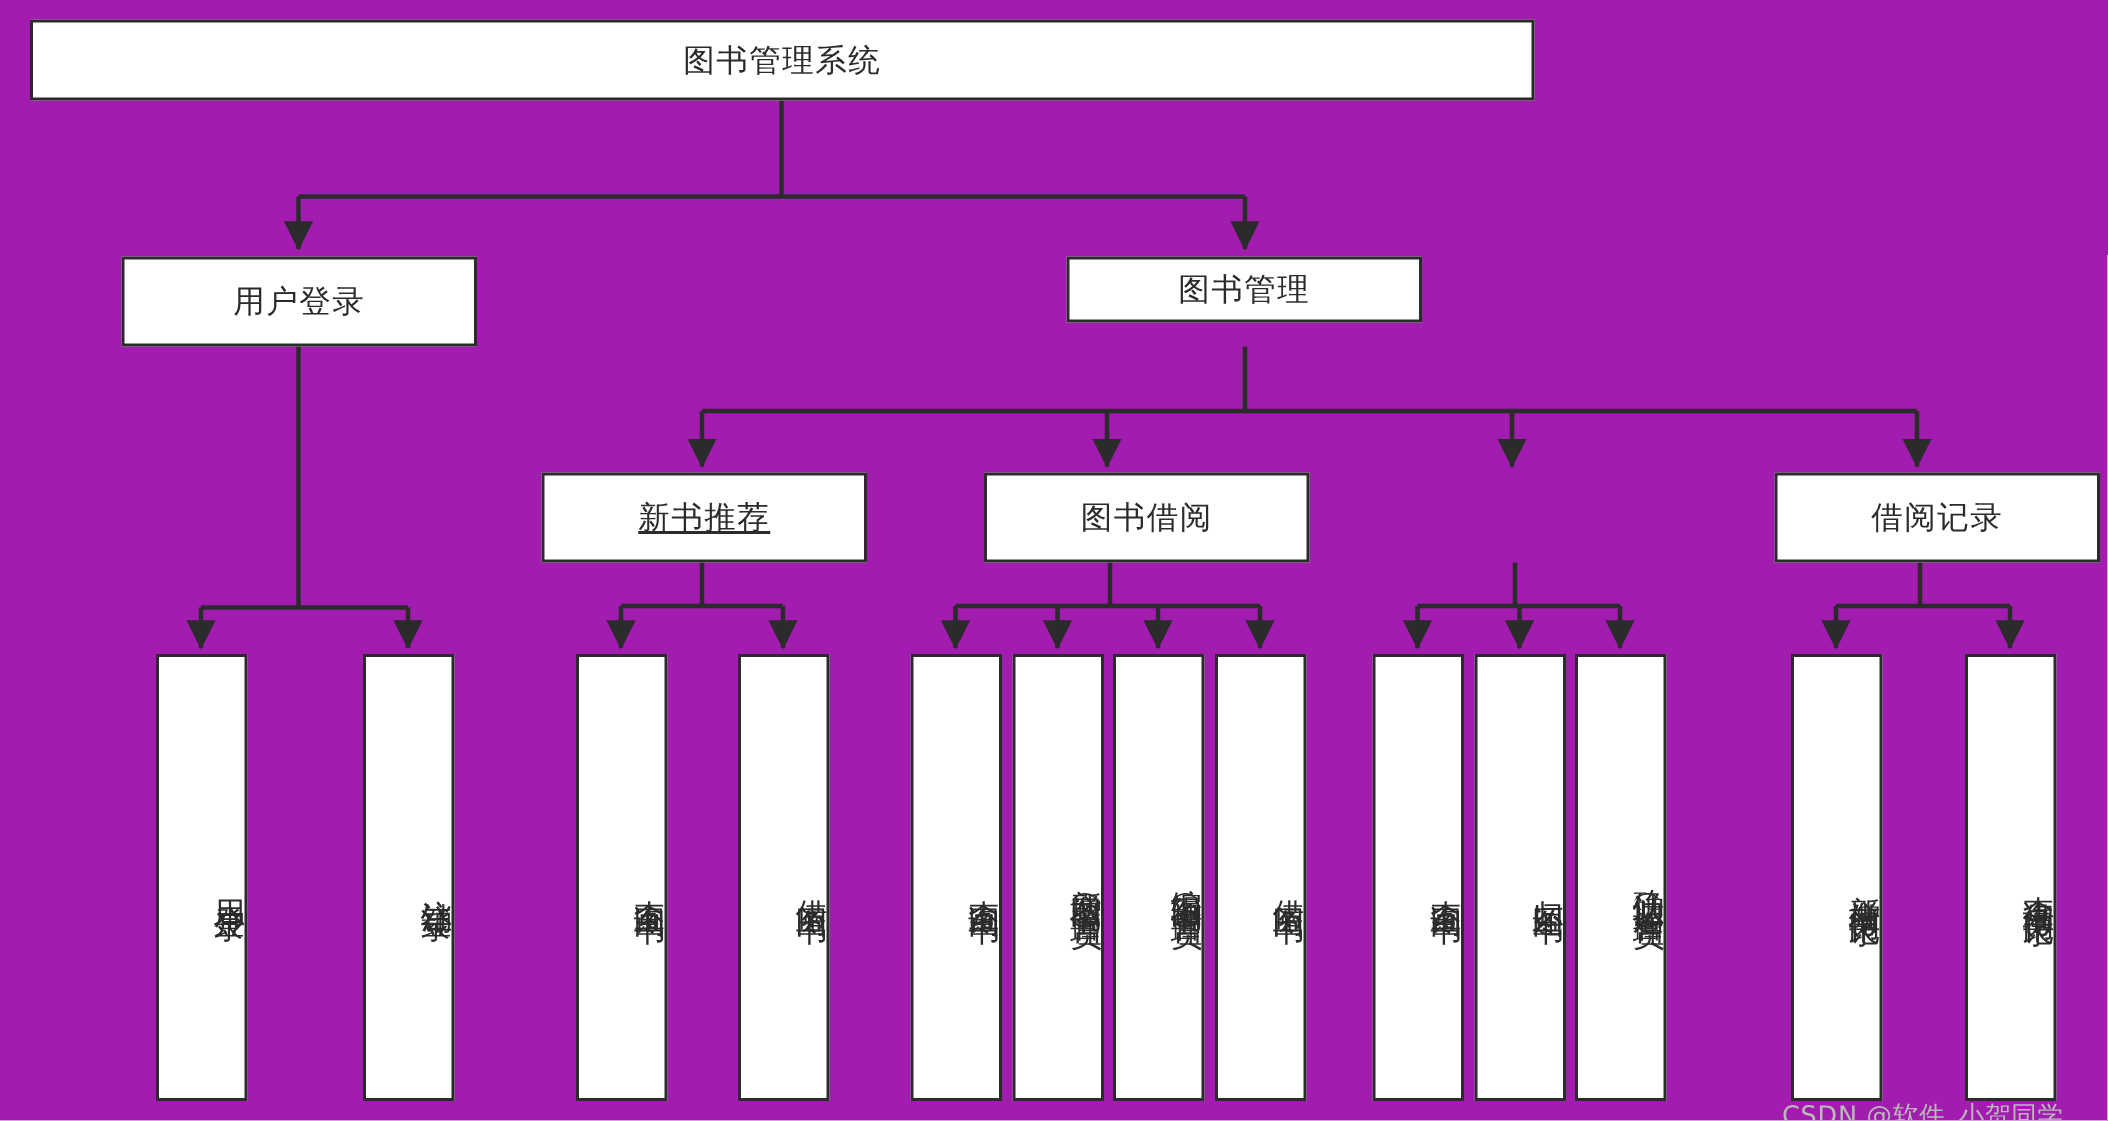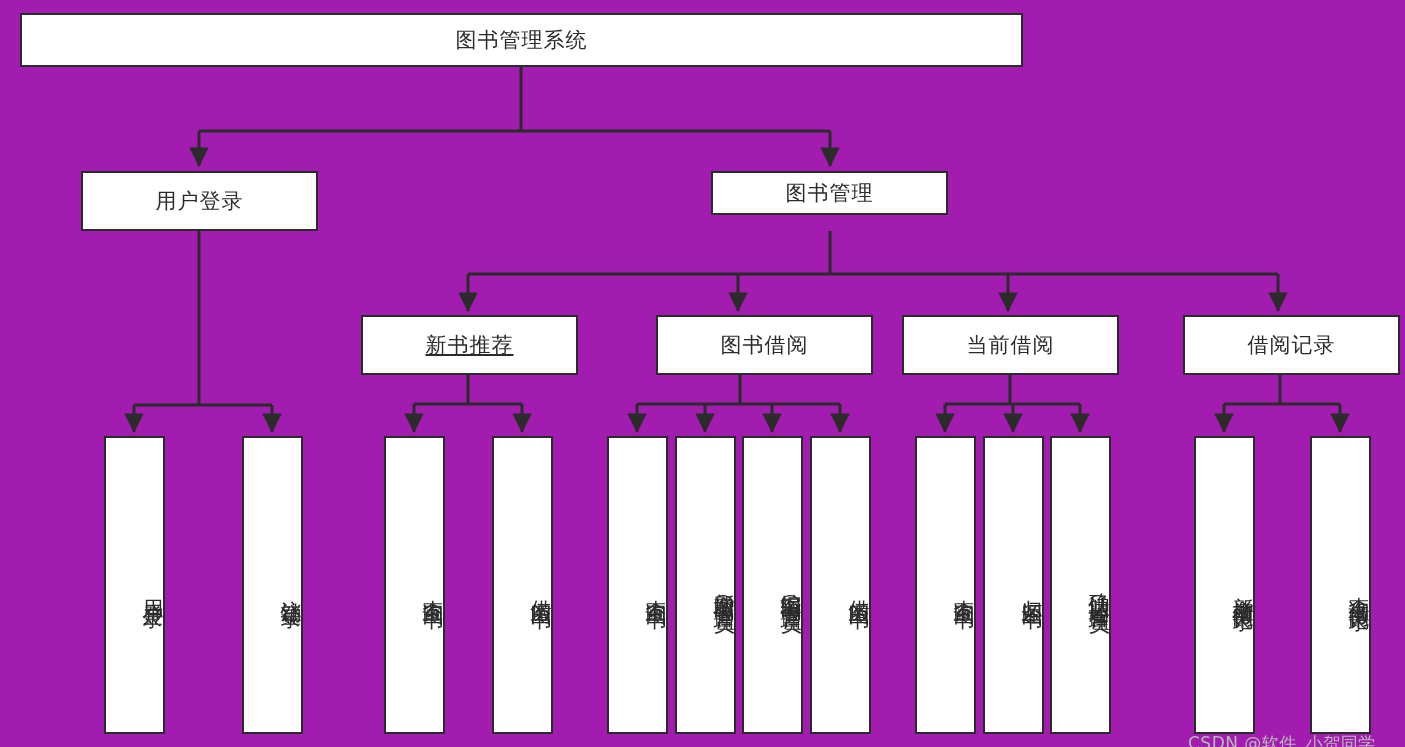--- a/index.html
+++ b/index.html
@@ -128,23 +128,20 @@
   <div class="node horiz" style="left:711px; top:171px; width:237px; height:44px;">
     <span>图书管理</span>
   </div>
 
   <div class="node horiz" style="left:361px; top:315px; width:217px; height:60px;text-decoration:underline;">
     <span>新书推荐</span>
   </div>
   <div class="node horiz" style="left:632px; top:315px; width:217px; height:60px;margin-left:24px;">
     <span>图书借阅</span>
   </div>
-  <div class="node horiz" style="left:902px; top:315px; width:217px; height:60px;">
-    <span>当前借阅</span>
-  </div>
   <div class="node horiz" style="left:1171px; top:315px; width:217px; height:60px;margin-left:12px;">
     <span>借阅记录</span>
   </div>
 
   <div class="node vert" style="left:104px; top:436px; width:61px; height:298px;">
     <span class="vtext">用户登录</span>
   </div>
   <div class="node vert" style="left:242px; top:436px; width:61px; height:298px;">
     <span class="vtext">注销登录</span>
   </div>

